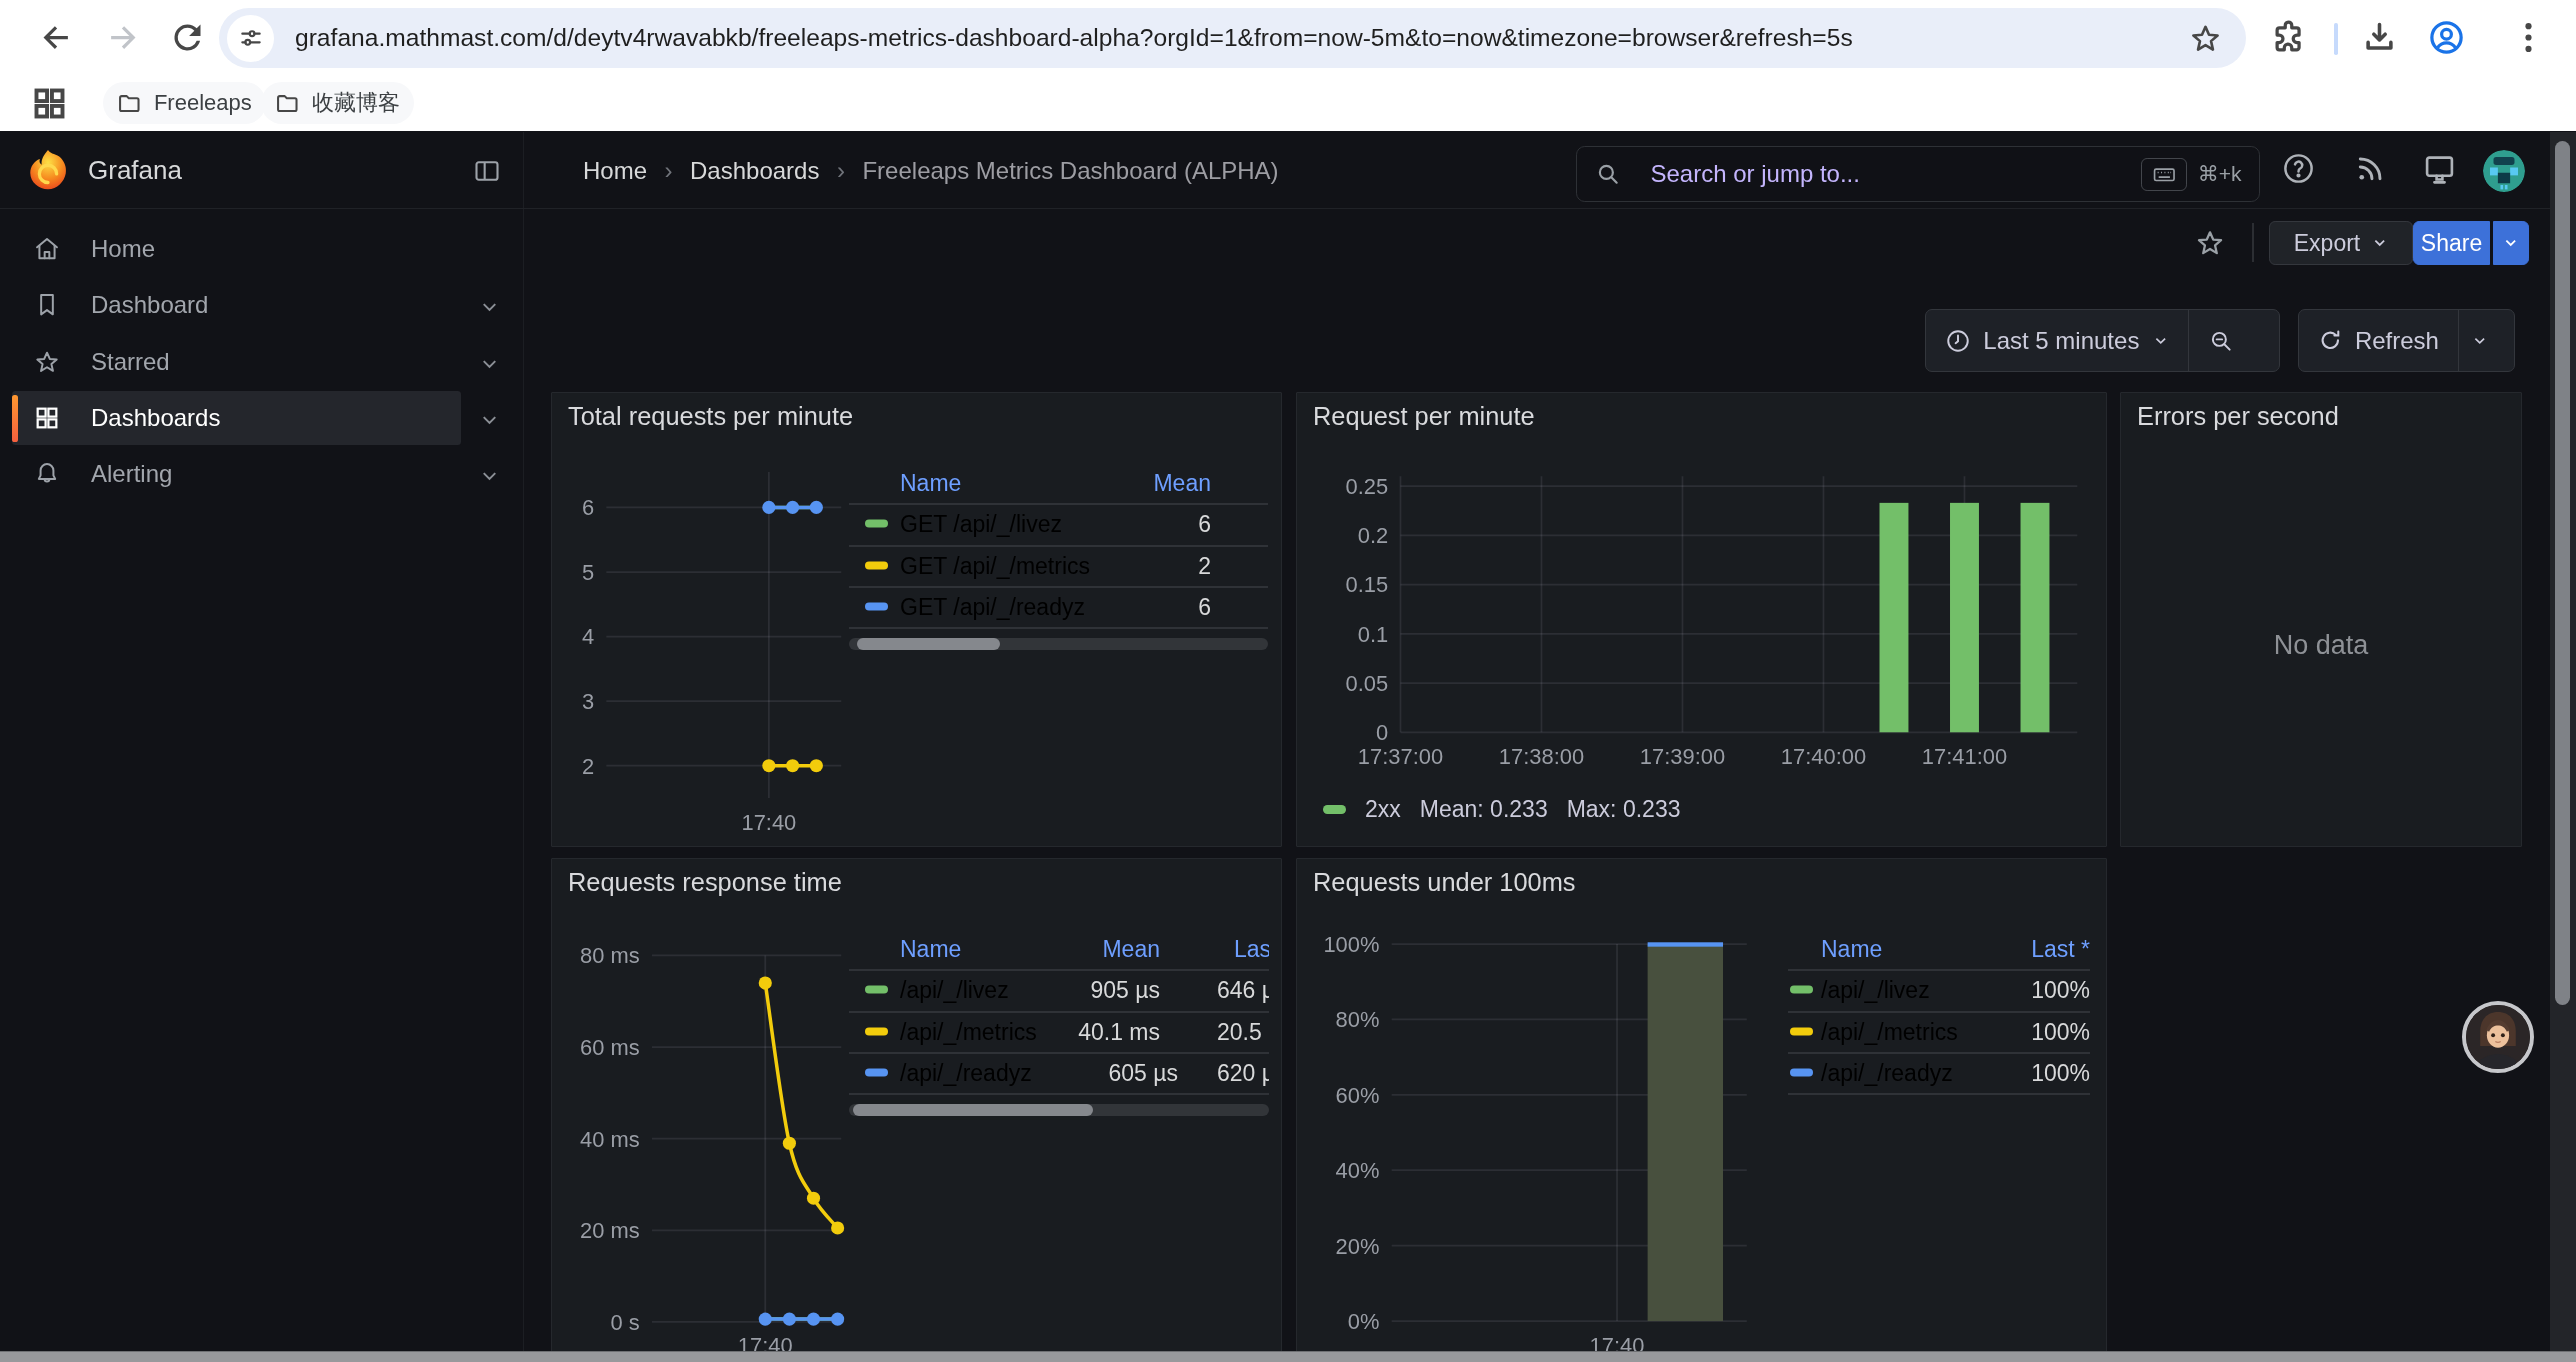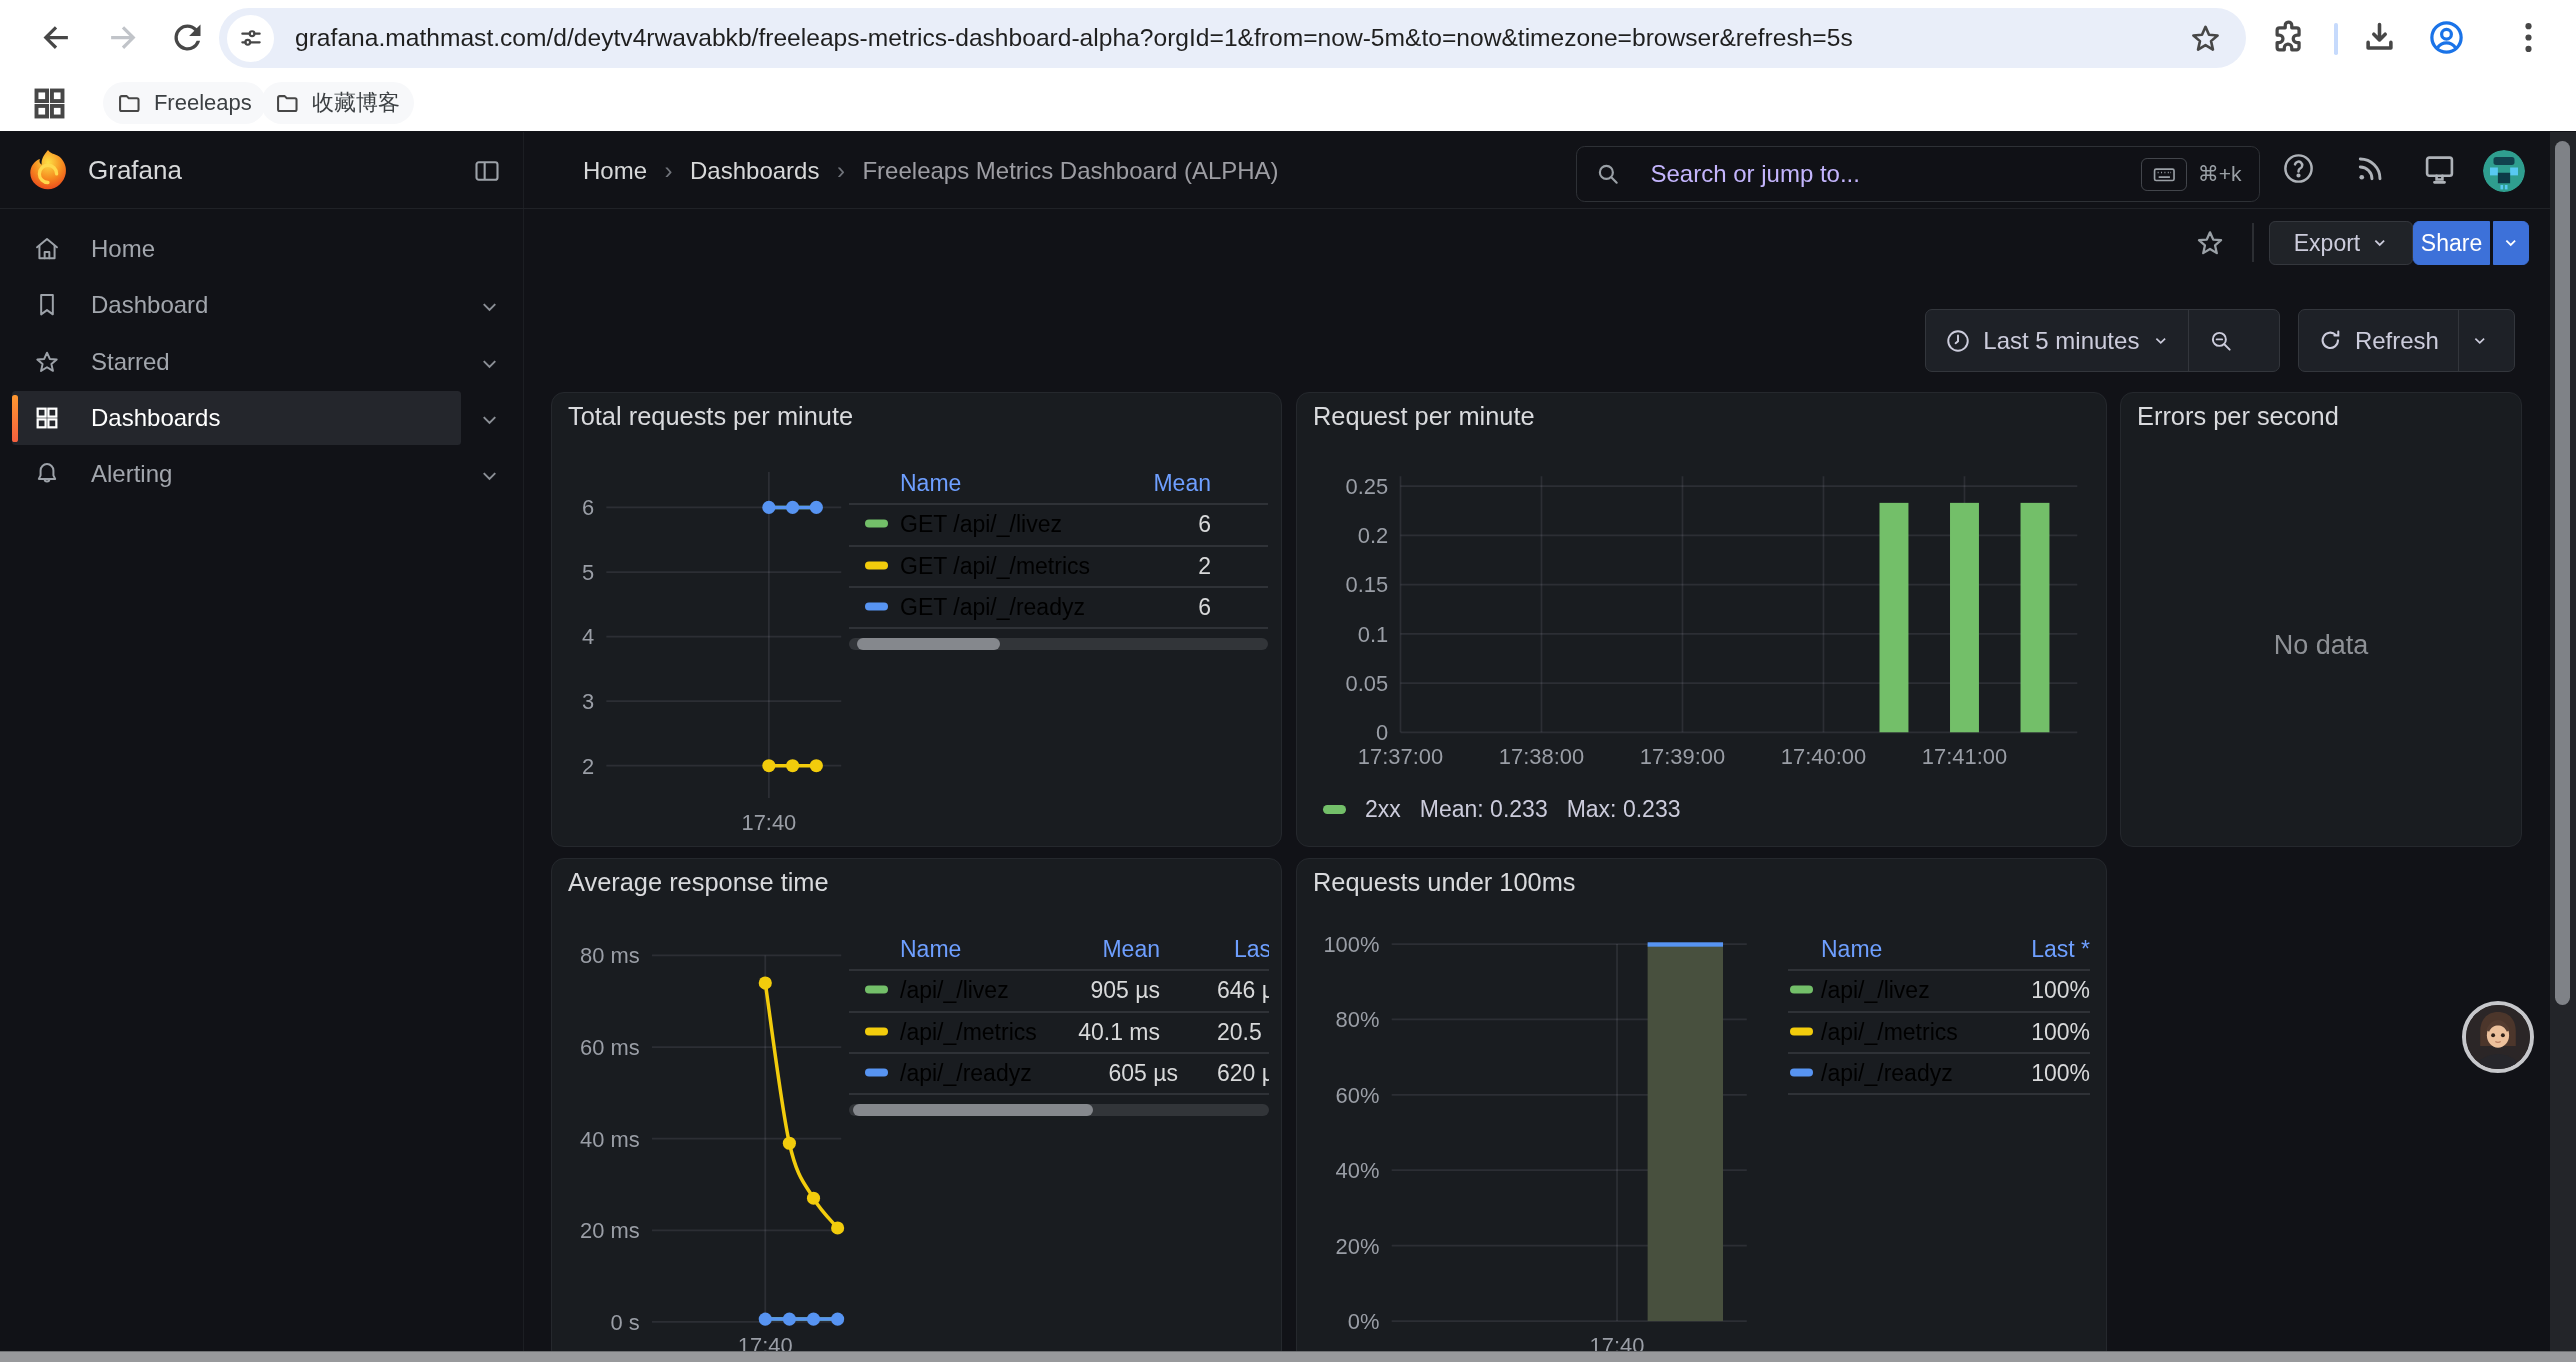--- a/index.html
+++ b/index.html
@@ -46,21 +46,21 @@
 
 .staric{position:absolute;left:2194px;top:95px;width:32px;height:32px;color:#9aa0a6}
 .shdiv{position:absolute;left:2252px;top:91px;width:1.8px;height:39px;background:#2c2e33}
 .btn{position:absolute;display:flex;align-items:center;justify-content:center;gap:10.5px;font-size:23px;color:#ccccdc;background:#202328;border:0.9px solid #34373d;border-radius:6.1px}
 .btn.blue{background:#3d71d9;border-color:#3d71d9;color:#ffffff;font-weight:500}
 
 .ctlgroup{position:absolute;top:177px;height:63px;display:flex;background:#1e2127;border:0.9px solid #33363c;border-radius:7px;color:#ccccdc}
 .seg{display:flex;align-items:center;gap:12.3px;font-size:24px;padding:0 19px}
 .segdiv{width:0.9px;background:#33363c;height:100%}
 
-.panel{position:absolute;background:#191c20;border:0.9px solid #25282d;border-radius:13px;overflow:hidden}
+.panel{position:absolute;background:#191c20;border:0.9px solid #25282d;border-radius:1px;overflow:hidden}
 .ptitle{position:absolute;left:16px;top:8.8px;font-size:25.4px;font-weight:500;color:#d9dadd;white-space:nowrap}
 .chart{position:absolute;left:0;top:0}
 .chart text{font-family:"Liberation Sans",sans-serif}
 .ltable{position:absolute;overflow:hidden}
 .t{position:absolute;white-space:nowrap;font-size:23px}
 .th{color:#6e9fff;font-weight:500}
 .tc{color:#d8d9da}
 .sep{position:absolute;left:0;height:1.8px;background:rgba(204,204,220,0.13)}
 .pill{position:absolute;width:23px;height:8.8px;border-radius:4.4px;top:50%;transform:translateY(-50%)}
 .lrow{position:absolute;left:0;width:100%;height:41px}
@@ -466,21 +466,21 @@
       <span>Max: 0.233</span>
     </div>
   </section>
 
   <section class="panel" style="left:2120px;top:260px;width:402px;height:455px">
     <h2 class="ptitle">Errors per second</h2>
     <div class="nodata">No data</div>
   </section>
 
   <section class="panel" style="left:551px;top:726px;width:731px;height:505px">
-    <h2 class="ptitle">Average response time</h2>
+    <h2 class="ptitle">Requests response time</h2>
     <svg class="chart" id="chart-art" width="731" height="505" viewBox="0 0 834 576">
         <line x1="114" y1="528" x2="330" y2="528" stroke="rgba(204,204,220,0.11)" stroke-width="2"></line>
         <text x="100" y="537" text-anchor="end" fill="#9a9ea6" font-size="25">0 s</text>
         <line x1="114" y1="423.5" x2="330" y2="423.5" stroke="rgba(204,204,220,0.11)" stroke-width="2"></line>
         <text x="100" y="432.5" text-anchor="end" fill="#9a9ea6" font-size="25">20 ms</text>
         <line x1="114" y1="319" x2="330" y2="319" stroke="rgba(204,204,220,0.11)" stroke-width="2"></line>
         <text x="100" y="328" text-anchor="end" fill="#9a9ea6" font-size="25">40 ms</text>
         <line x1="114" y1="214.5" x2="330" y2="214.5" stroke="rgba(204,204,220,0.11)" stroke-width="2"></line>
         <text x="100" y="223.5" text-anchor="end" fill="#9a9ea6" font-size="25">60 ms</text>
         <line x1="114" y1="110" x2="330" y2="110" stroke="rgba(204,204,220,0.11)" stroke-width="2"></line>

